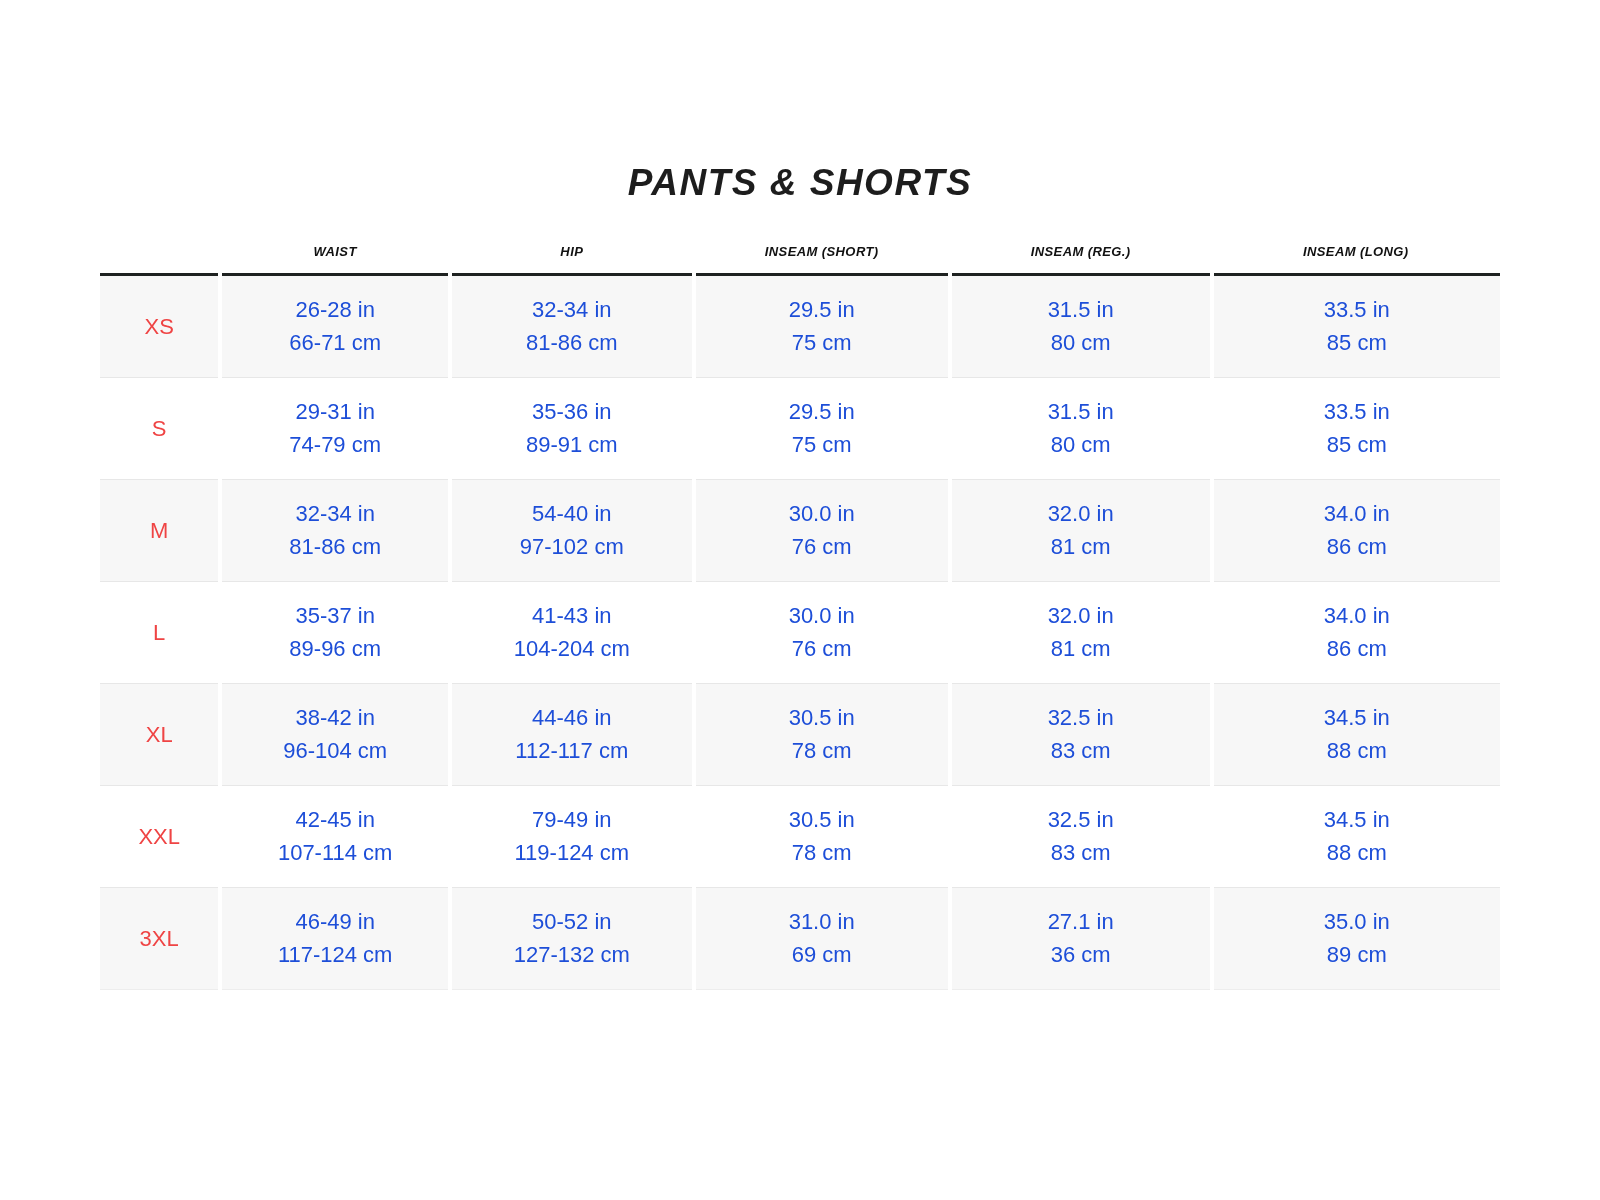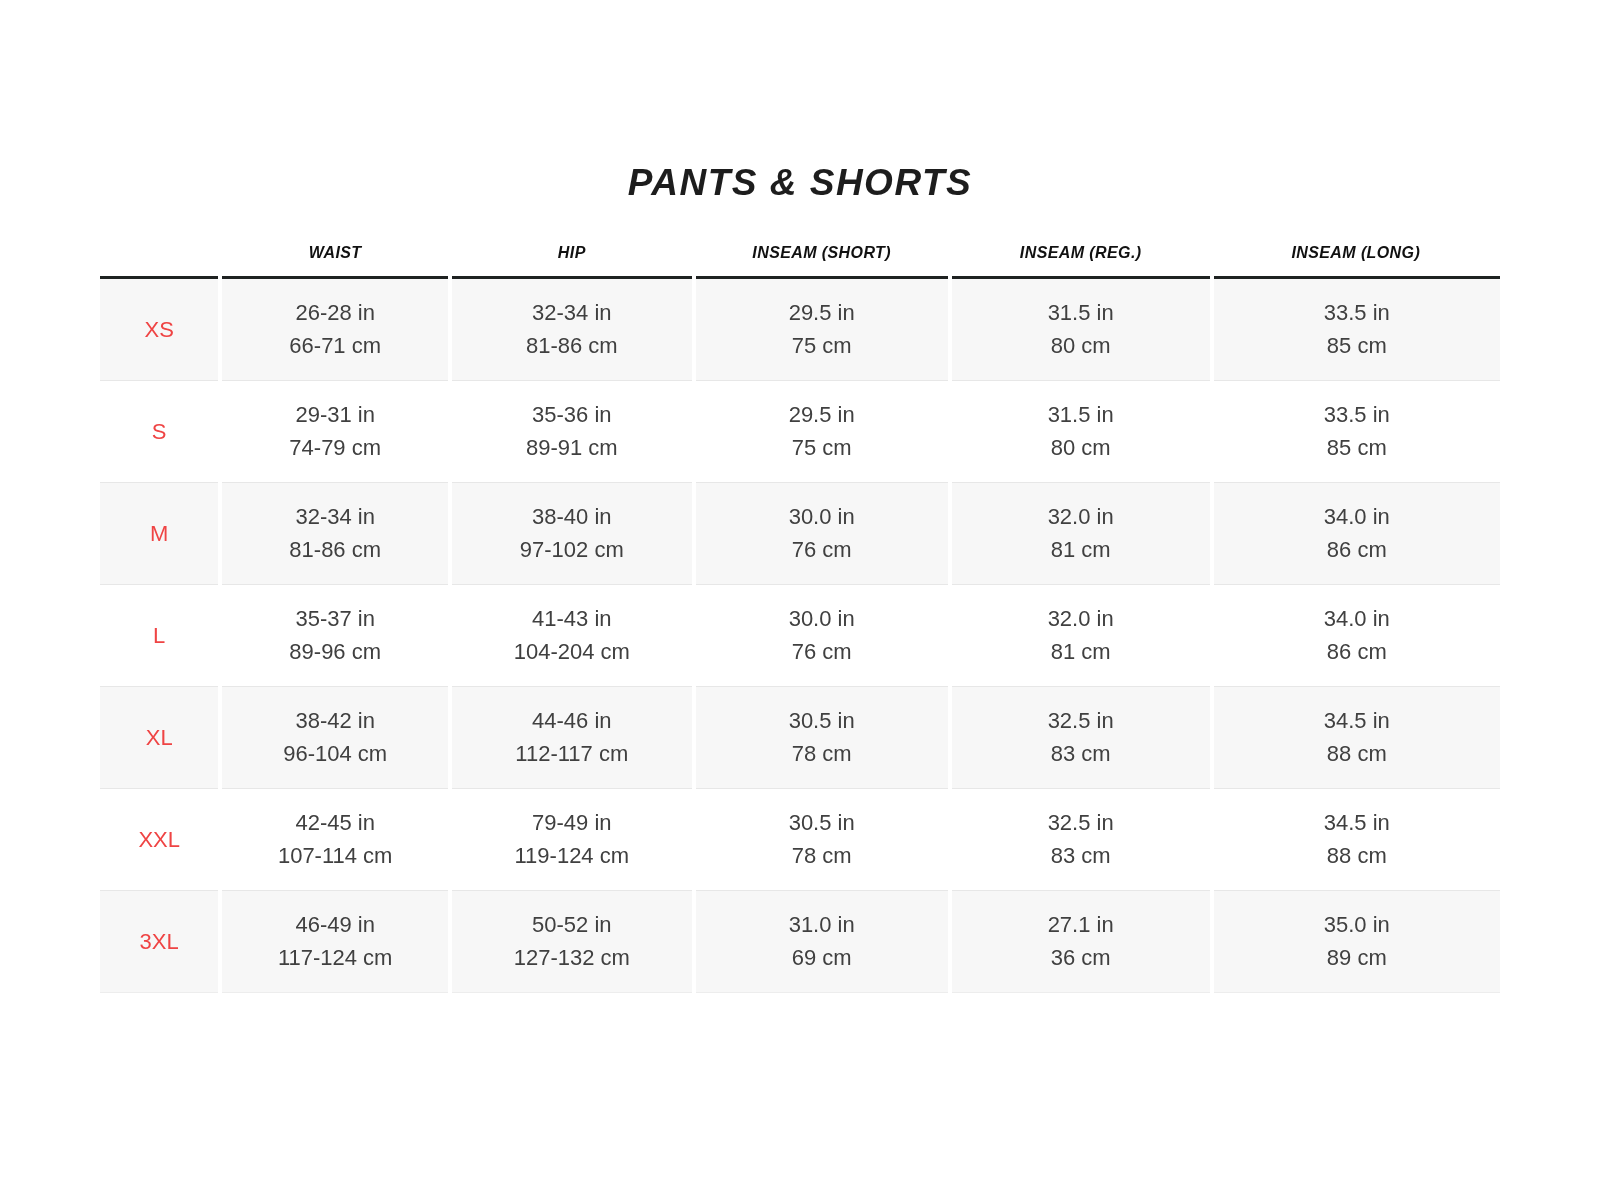--- a/index.html
+++ b/index.html
@@ -33,37 +33,37 @@
     table-layout: fixed;
   }
   col.c-size  { width: 8.6%; }
   col.c-waist { width: 16.4%; }
   col.c-hip   { width: 17.4%; }
   col.c-short { width: 18.3%; }
   col.c-reg   { width: 18.7%; }
   col.c-long  { width: 20.6%; }
 
   thead th {
-    font-size: 16px;
+    font-size: 13px;
     font-style: italic;
     font-weight: bold;
     letter-spacing: 0.4px;
     color: #111111;
     text-align: center;
     vertical-align: bottom;
     padding: 0 0 14px 0;
     border-bottom: 3px solid #1e2221;
   }
   tbody td {
     height: 99px;
     text-align: center;
     vertical-align: middle;
     font-size: 22px;
     line-height: 33px;
-    color: #404040;
+    color: #1d4ed8;
     background: #ffffff;
   }
   tbody tr:nth-child(odd) td { background: #f7f7f7; }
   tbody td:not(:last-child) { border-right: 4px solid #ffffff; }
   tbody tr:not(:first-child) td { border-top: 1px solid #e7e7e7; }
   tbody tr:last-child td { border-bottom: 1px solid #ededed; }
   td.size-cell {
     color: #ef4444;
   }
 </style>
@@ -140,21 +140,21 @@
             <div>85 cm</div>
           </td>
         </tr>
         <tr>
           <td class="size-cell">M</td>
           <td>
             <div>32-34 in</div>
             <div>81-86 cm</div>
           </td>
           <td>
-            <div>38-40 in</div>
+            <div>54-40 in</div>
             <div>97-102 cm</div>
           </td>
           <td>
             <div>30.0 in</div>
             <div>76 cm</div>
           </td>
           <td>
             <div>32.0 in</div>
             <div>81 cm</div>
           </td>

